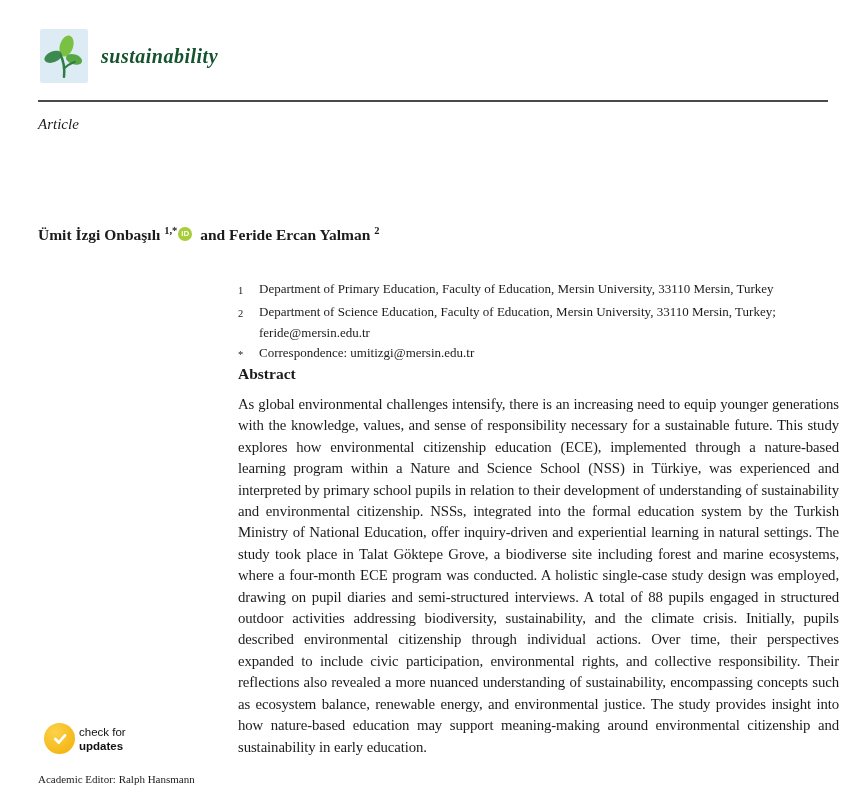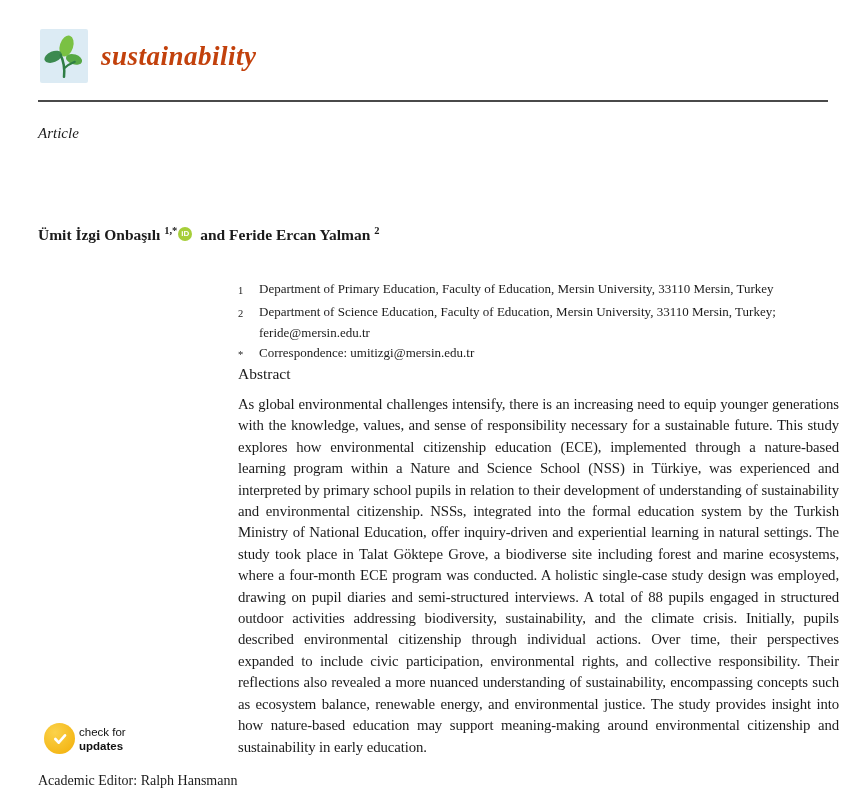--- a/index.html
+++ b/index.html
@@ -17,31 +17,31 @@
     position:absolute;left:40px;top:29px;
     display:flex;align-items:center;gap:13px;
   }
   .logo-square{
     width:48px;height:54px;border-radius:2px;
     background:#dcebf4;
     display:flex;align-items:center;justify-content:center;
   }
   .journal-name{
     font-style:italic;font-weight:bold;
-    font-size:27px;color:#c2410c;
+    font-size:20px;color:#14532d;
     letter-spacing:0.5px;
   }
   .mdpi-logo{position:absolute;left:751px;top:33px;}
   .header-rule{
     position:absolute;left:38px;top:100px;width:790px;height:2px;
     background:#4a4a4a;
   }
   
   .article-type{
-    position:absolute;left:38px;top:125px;
+    position:absolute;left:38px;top:116px;
     font-style:italic;font-size:15px;
   }
   .paper-title{
     position:absolute;left:38px;top:143px;width:760px;
     font-weight:bold;font-size:26px;line-height:37px;
     letter-spacing:0.2px;
   }
   .authors-line{
     position:absolute;left:38px;top:225px;
     font-weight:bold;font-size:15.5px;
@@ -60,21 +60,21 @@
   
   .affiliations{
     position:absolute;left:238px;top:279px;width:604px;
     font-size:13px;line-height:20.8px;
   }
   .aff-row{display:grid;grid-template-columns:21px 1fr;}
   .aff-marker{font-size:10.5px;padding-top:2px;}
   
   .abstract-heading{
     position:absolute;left:238px;top:365px;
-    font-weight:normal;font-size:15.5px;
+    font-weight:bold;font-size:15.5px;
   }
   .abstract-text{
     position:absolute;left:238px;top:394px;width:601px;height:400px;
     font-size:14.8px;line-height:21.4px;
     text-align:justify;letter-spacing:-0.1px;
     overflow:hidden;
   }
   
   .updates-badge{
     position:absolute;left:44px;top:723px;
@@ -86,21 +86,21 @@
     background:radial-gradient(circle at 35% 30%, #fbd24a, #f2ae06);
     display:flex;align-items:center;justify-content:center;
   }
   .updates-text{
     font-family:"Liberation Sans", sans-serif;
     font-size:11.5px;line-height:1.2;color:#111;
   }
   .updates-text .bold{font-weight:bold;}
   .academic-editor{
     position:absolute;left:38px;top:773px;
-    font-size:14px;
+    font-size:11px;
   }
 </style>
 </head>
 <body>
 
 <div class="page">
 
   <div class="header-left">
     <div class="logo-square">
       <svg width="40" height="46" viewBox="0 0 48 54">

